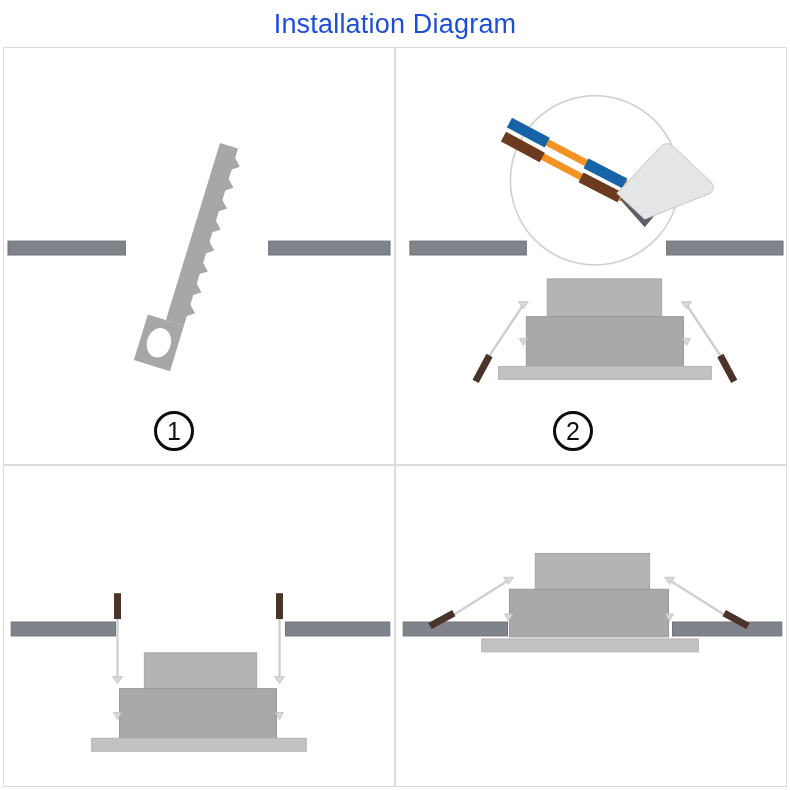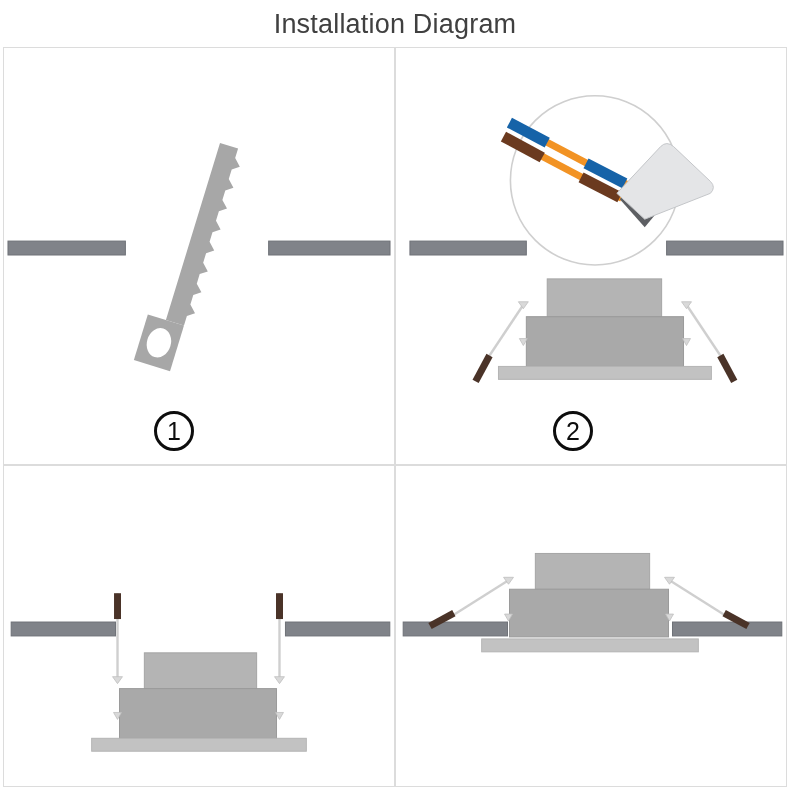--- a/index.html
+++ b/index.html
@@ -19,21 +19,21 @@
   }
   #title {
     position: absolute;
     top: 8px;
     left: 0;
     width: 790px;
     text-align: center;
     font-size: 27px;
     line-height: 32px;
     letter-spacing: 0.2px;
-    color: #404040;
+    color: #1d4ed8;
     font-family: "Liberation Sans", sans-serif;
     white-space: nowrap;
   }
   #grid {
     position: absolute;
     left: 3px;
     top: 47px;
     width: 784px;
     height: 740px;
   }

